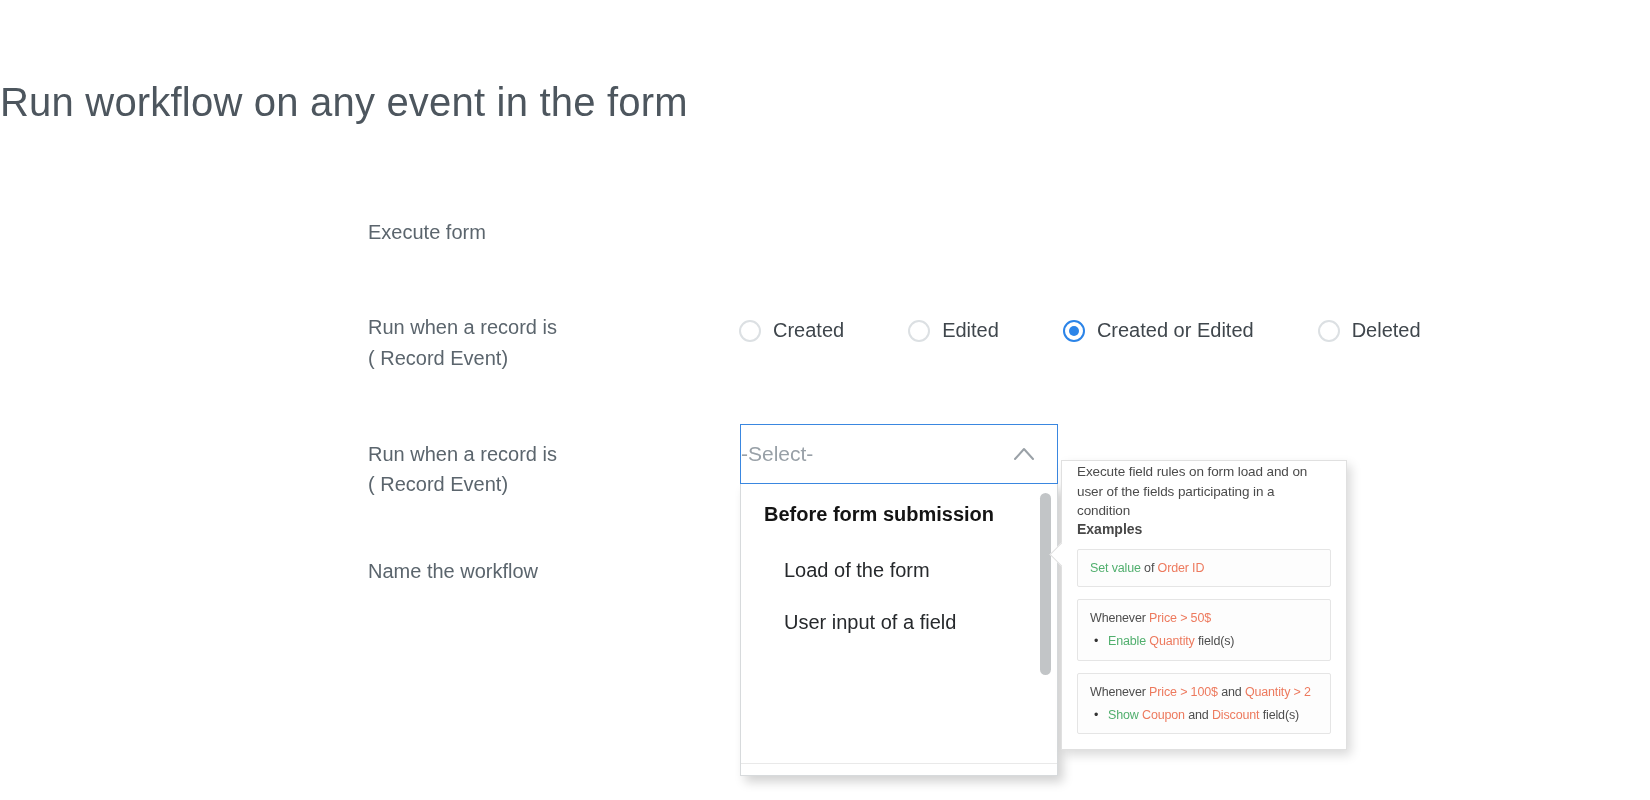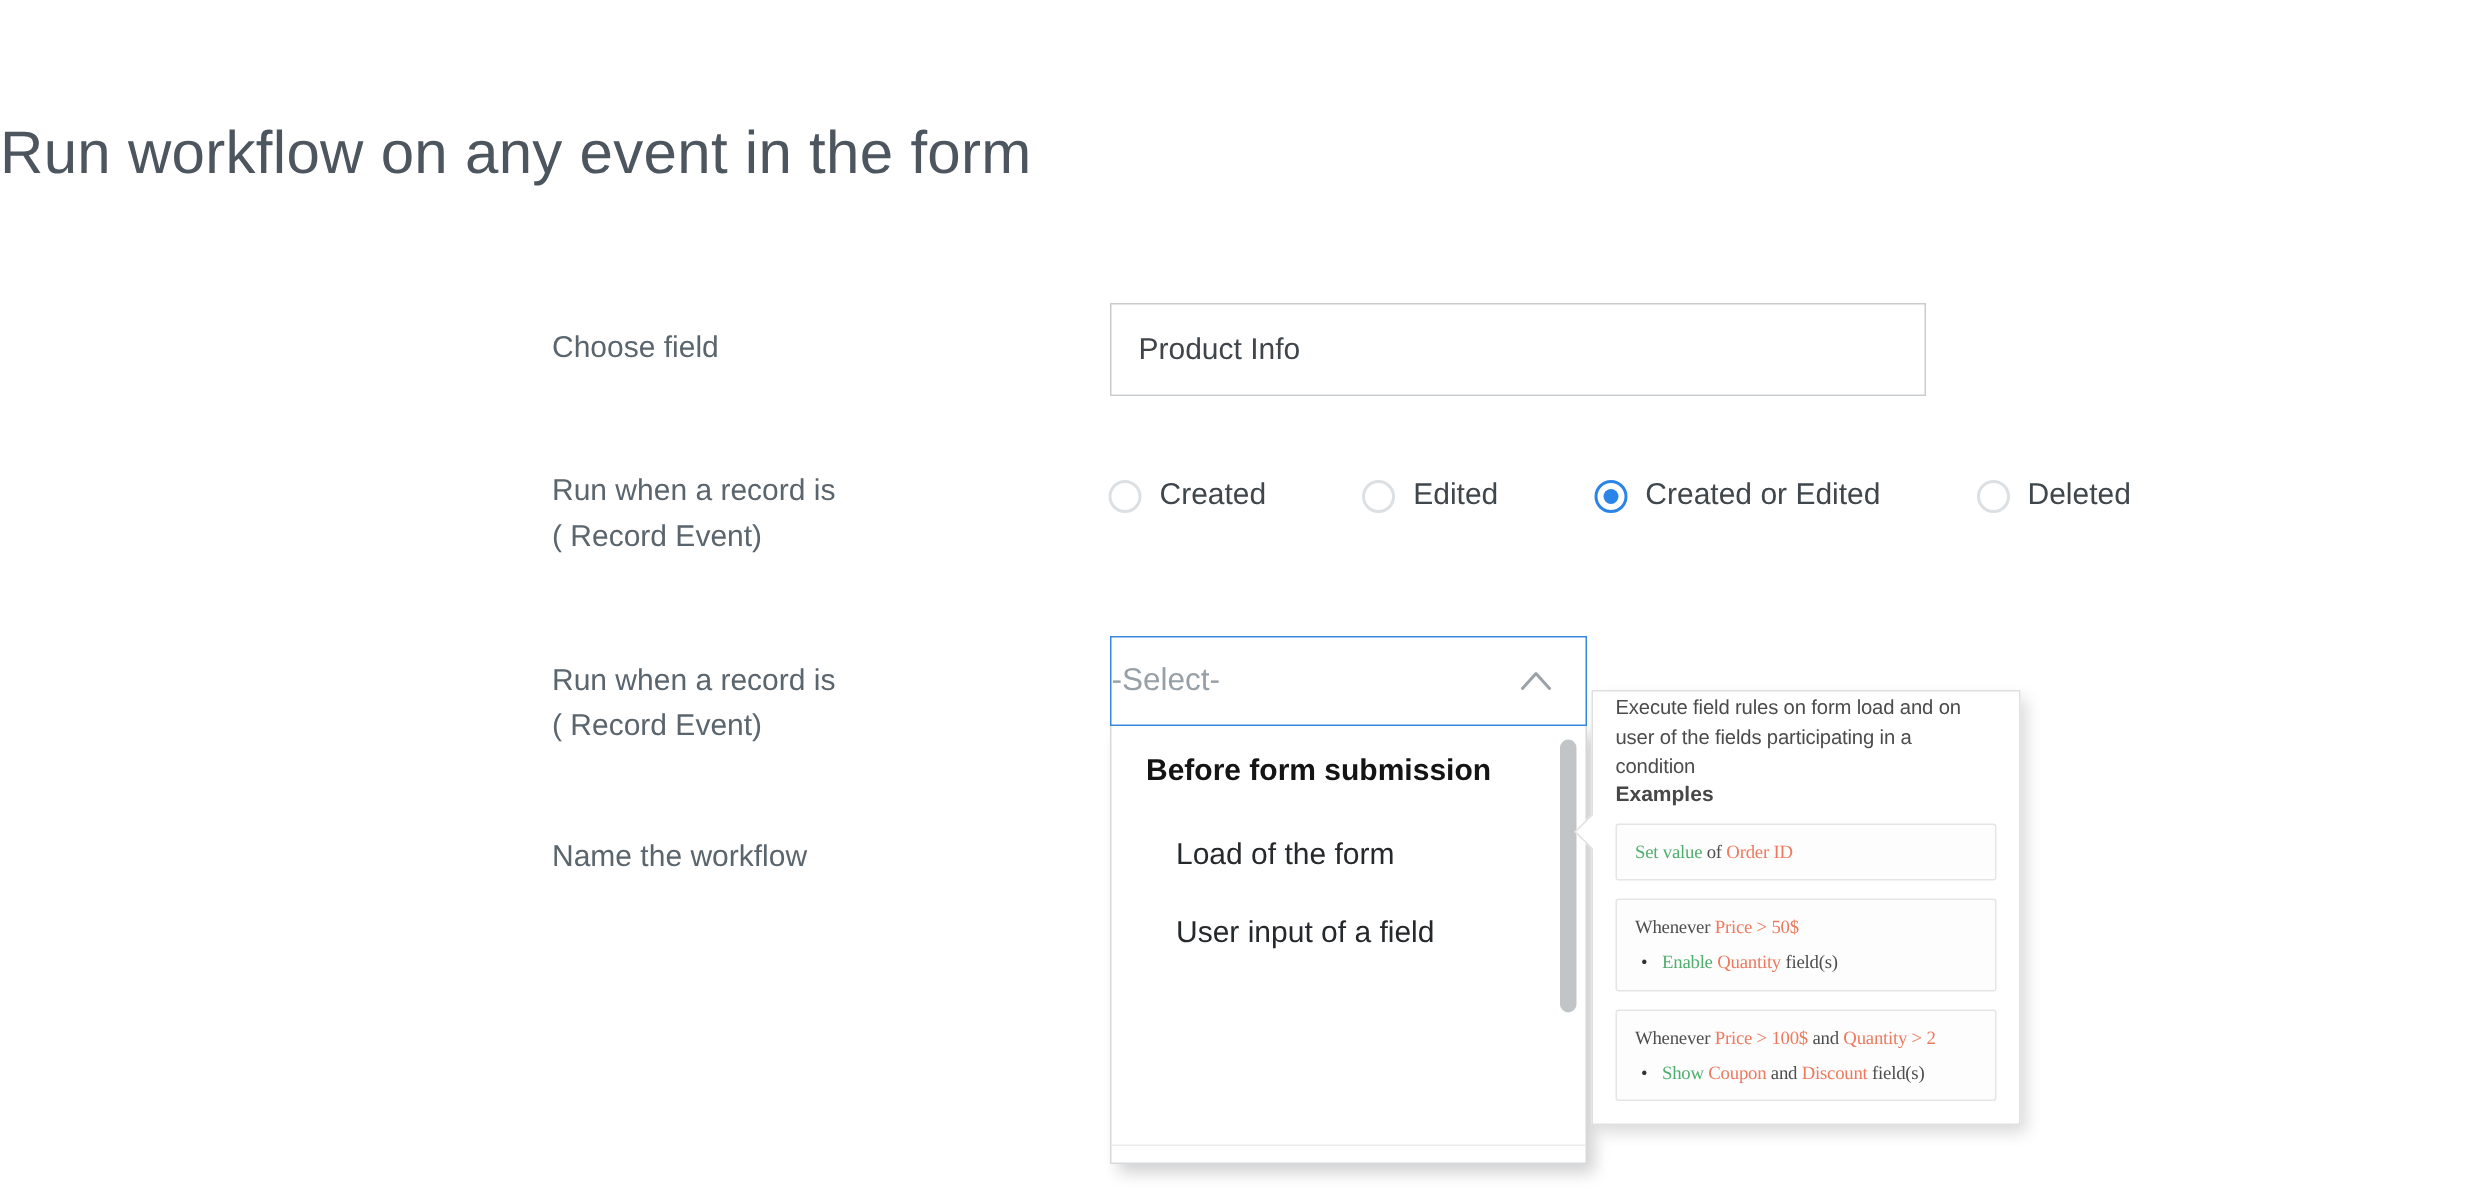--- a/index.html
+++ b/index.html
@@ -73,38 +73,35 @@
   .tip-arrow{
     position:absolute;left:-9px;top:85px;width:16px;height:16px;background:#fff;
     border-left:1px solid #e0e0e0;border-bottom:1px solid #e0e0e0;transform:rotate(45deg);
   }
   .tip-desc{font-size:13.5px;line-height:1.45;color:#4b4b4b;letter-spacing:-.1px;}
   .tip-examples-label{font-size:14px;font-weight:700;color:#474747;}
   .ex-card{
     margin-top:12px;border:1px solid #e5e5e5;background:#fdfdfd;border-radius:2px;
     padding:9px 12px;font-size:12.5px;color:#4e4e4e;letter-spacing:-.15px;white-space:nowrap;
   }
-  .ex-line{line-height:1.5;font-family:Liberation Serif, serif;}
+  .ex-line{line-height:1.5;}
   .ex-line.bullet{padding-left:18px;position:relative;margin-top:4px;}
   .ex-line.bullet::before{content:"•";position:absolute;left:4px;color:#333;}
   .seg-green{color:var(--green,#51af6e);}
   .seg-orange{color:var(--orange,#ed7a5e);}
   .seg-dark{color:#4e4e4e;}
 </style>
 </head>
 <body>
 
 <div class="canvas">
 
   <h1 class="title">Run workflow on any event in the form</h1>
 
-  <div class="label lbl-choose">Choose field</div>
-  <div class="input-box">
-    <span>Product Info</span>
-  </div>
+  <div class="label lbl-choose">Execute form</div>
 
   <div class="label lbl-rec1">Run when a record is</div>
   <div class="label lbl-rec2">( Record Event)</div>
   <div class="radio-group" id="radio-group">
       <div class="radio-option">
         <span class="radio-circle">
           <span class="radio-dot"></span>
         </span>
         <span class="radio-label">Created</span>
       </div>

